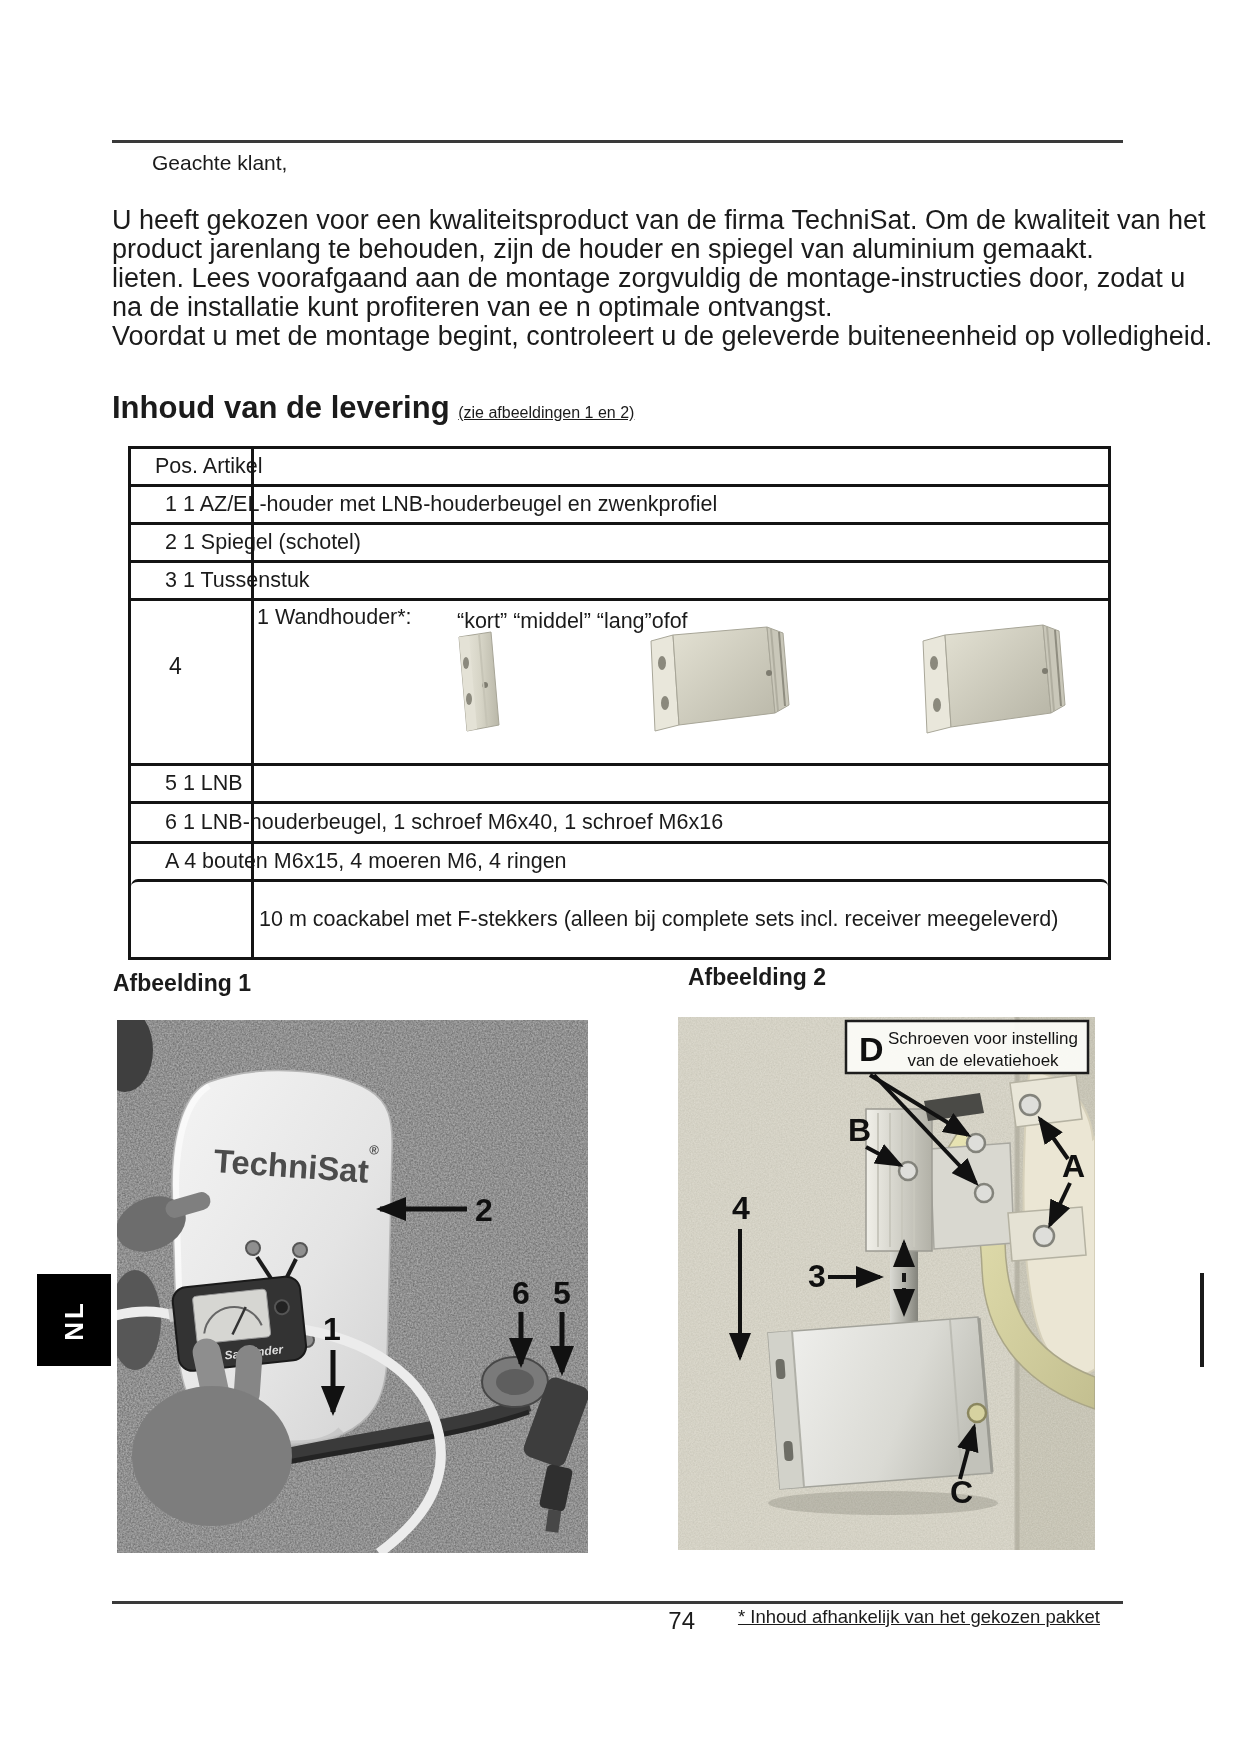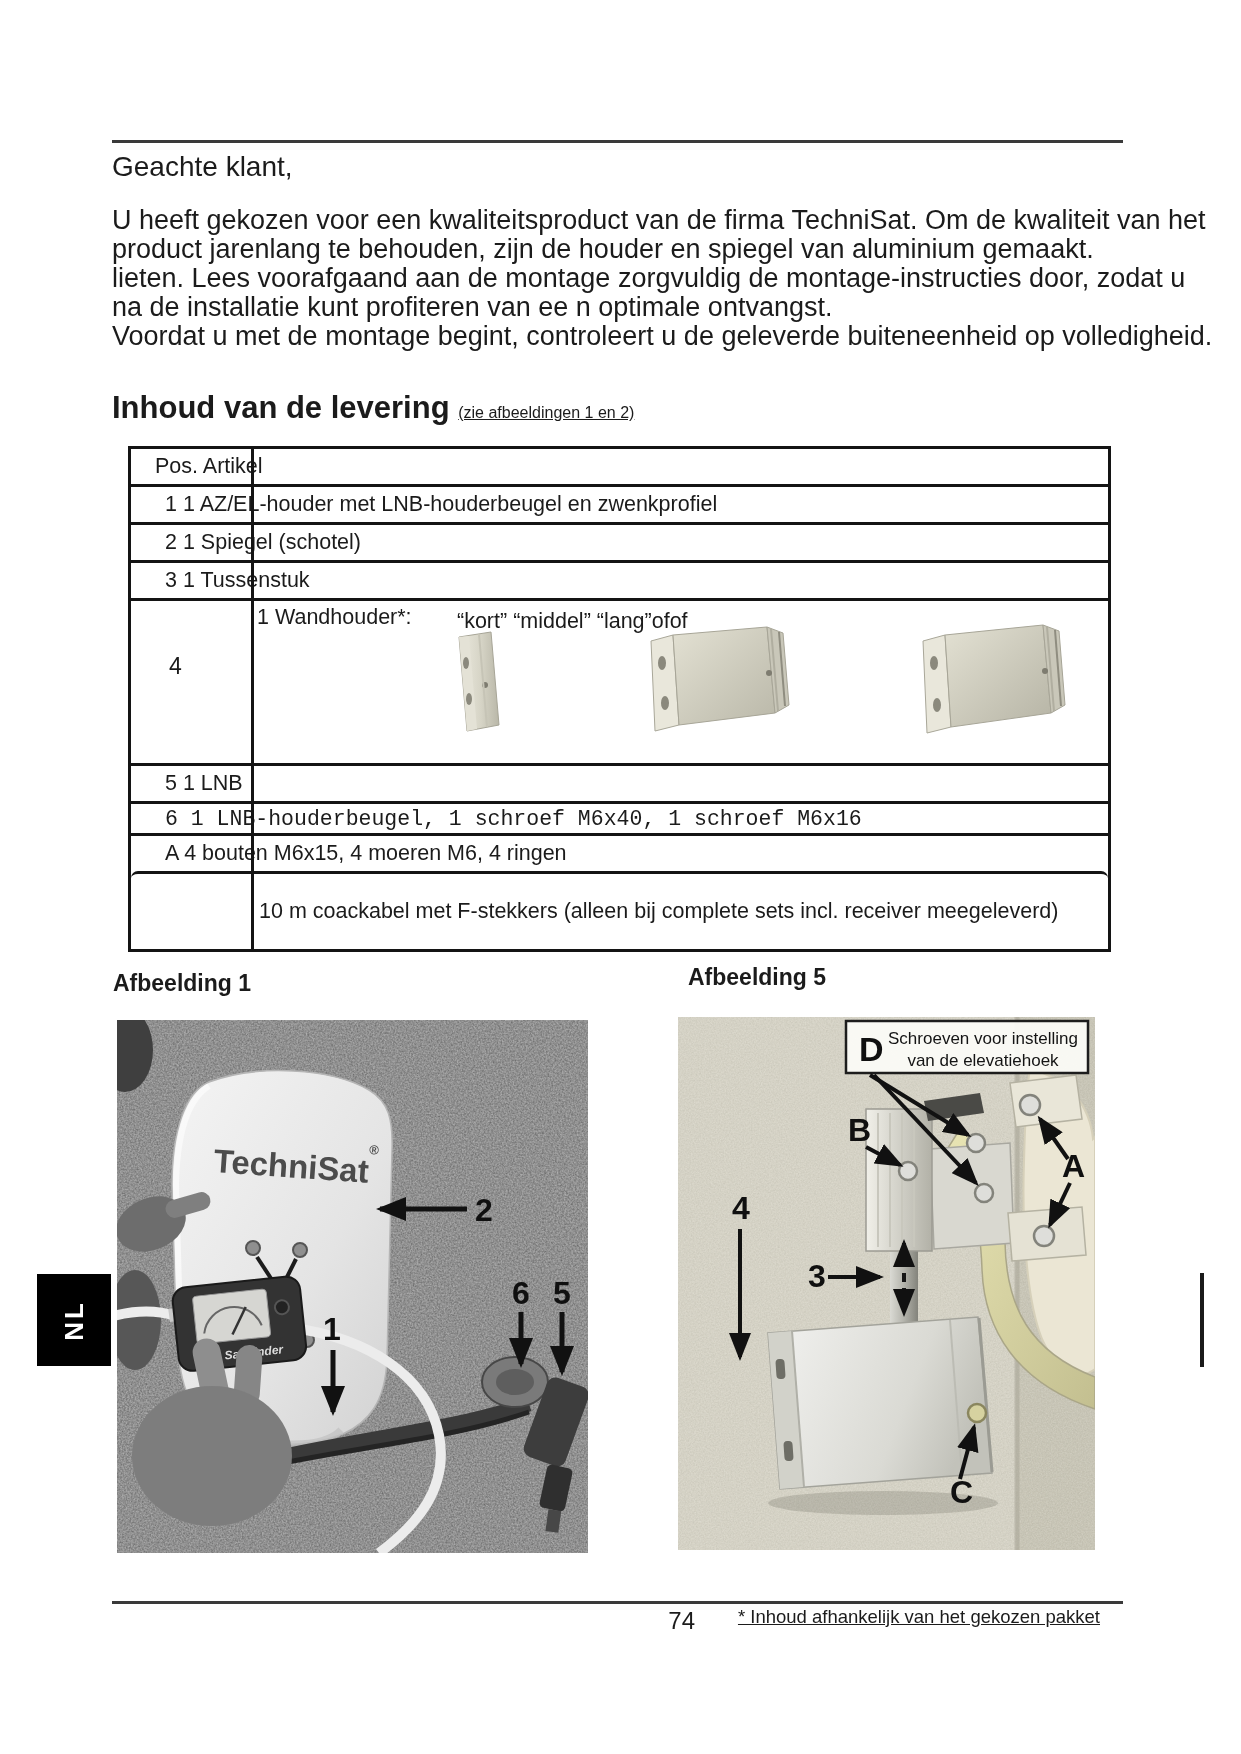--- a/index.html
+++ b/index.html
@@ -1,21 +1,21 @@
 <!DOCTYPE html>
 <html><head>
 <meta charset="utf-8">
 <style>
   html,body{margin:0;padding:0;background:#e8e8e8;}
   .page{position:relative;width:1241px;height:1754px;margin:0 auto;background:#ffffff;
         font-family:"Liberation Sans",sans-serif;color:#1b1b1b;overflow:hidden;}
   .abs{position:absolute;}
   .rule{background:#3a3a3a;height:3px;}
   .body-line{font-size:27px;line-height:29px;white-space:nowrap;}
-  .salutation{font-size:28px;white-space:nowrap;}
+  .salutation{font-size:21px;white-space:nowrap;margin-left:40px;}
   .heading{font-size:31px;font-weight:bold;white-space:nowrap;}
   .heading .sub{font-size:16px;font-weight:normal;text-decoration:underline;}
   .parts-table{border:3px solid #141414;background:#fff;}
   .trow{display:flex;align-items:center;border-top:3px solid #141414;box-sizing:border-box;
         font-size:21.5px;white-space:nowrap;padding-left:34px;}
   .trow.first{border-top:none;padding-left:24px;}
   .trow.tall{display:block;position:relative;padding-left:0;}
   .trow.coax{padding-left:128px;overflow:visible;border-radius:7px;}
   .col-divider{position:absolute;top:0;bottom:0;left:120px;width:3px;background:#141414;}
   .pos4-num{position:absolute;left:38px;top:52px;font-size:23px;}
@@ -108,29 +108,29 @@
         <ellipse cx="18" cy="86" rx="4" ry="7" fill="#8b897d"></ellipse>
         <polygon points="26,16 124,6 132,94 32,108" fill="url(#bk3)" stroke="#a7a597" stroke-width="1"></polygon>
         <polygon points="124,6 140,12 146,86 132,94" fill="#c9c7b9" stroke="#a7a597" stroke-width="1"></polygon>
         <line x1="128" y1="8" x2="135" y2="92" stroke="#b0aea0" stroke-width="2"></line>
         <line x1="136" y1="11" x2="142" y2="87" stroke="#8f8d80" stroke-width="2"></line>
         <circle cx="126" cy="52" r="3" fill="#7e7c70"></circle>
       </svg>
     </div>
 
     <div class="trow" style="height:38px;">5 1 LNB</div>
-    <div class="trow" style="height:32px;font-family:Liberation Mono, monospace;">6 1 LNB-houderbeugel, 1 schroef M6x40, 1 schroef M6x16</div>
+    <div class="trow" style="height:40px;">6 1 LNB-houderbeugel, 1 schroef M6x40, 1 schroef M6x16</div>
     <div class="trow" style="height:38px;">A 4 bouten M6x15, 4 moeren M6, 4 ringen</div>
     <div class="trow coax" style="height:78px;">10 m coackabel met F-stekkers (alleen bij complete sets incl. receiver meegeleverd)</div>
 
     <div class="col-divider"></div>
   </div>
 
   <div class="abs caption" style="left:113px;top:970px;">Afbeelding 1</div>
-  <div class="abs caption" style="left:688px;top:964px;">Afbeelding 5</div>
+  <div class="abs caption" style="left:688px;top:964px;">Afbeelding 2</div>
 
   <div class="abs" style="left:117px;top:1020px;">
   <svg width="471" height="533" viewBox="0 0 471 533">
     <defs>
       <filter id="nzD1" x="0" y="0" width="100%" height="100%">
         <feTurbulence type="fractalNoise" baseFrequency="0.55" numOctaves="2" seed="3" stitchTiles="stitch"></feTurbulence>
         <feColorMatrix type="matrix" values="0 0 0 0 0  0 0 0 0 0  0 0 0 0 0  0 0 0 1.3 -0.35"></feColorMatrix>
       </filter>
       <filter id="nzL1" x="0" y="0" width="100%" height="100%">
         <feTurbulence type="fractalNoise" baseFrequency="0.75" numOctaves="2" seed="9" stitchTiles="stitch"></feTurbulence>

